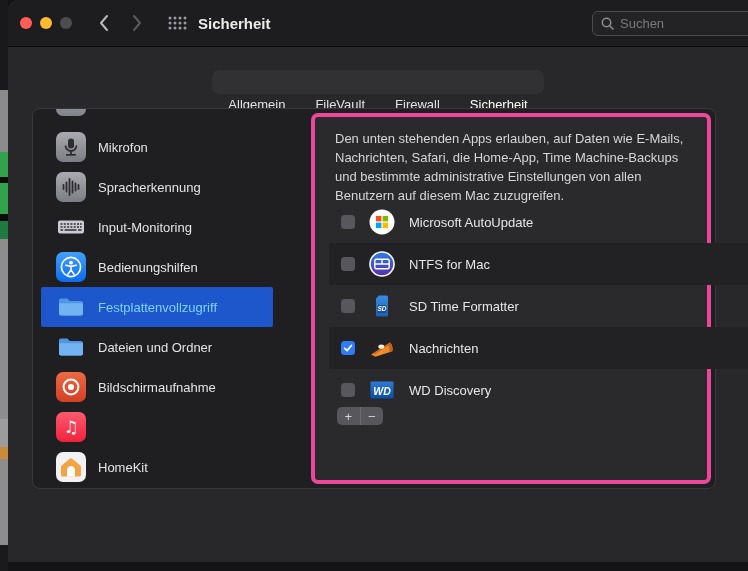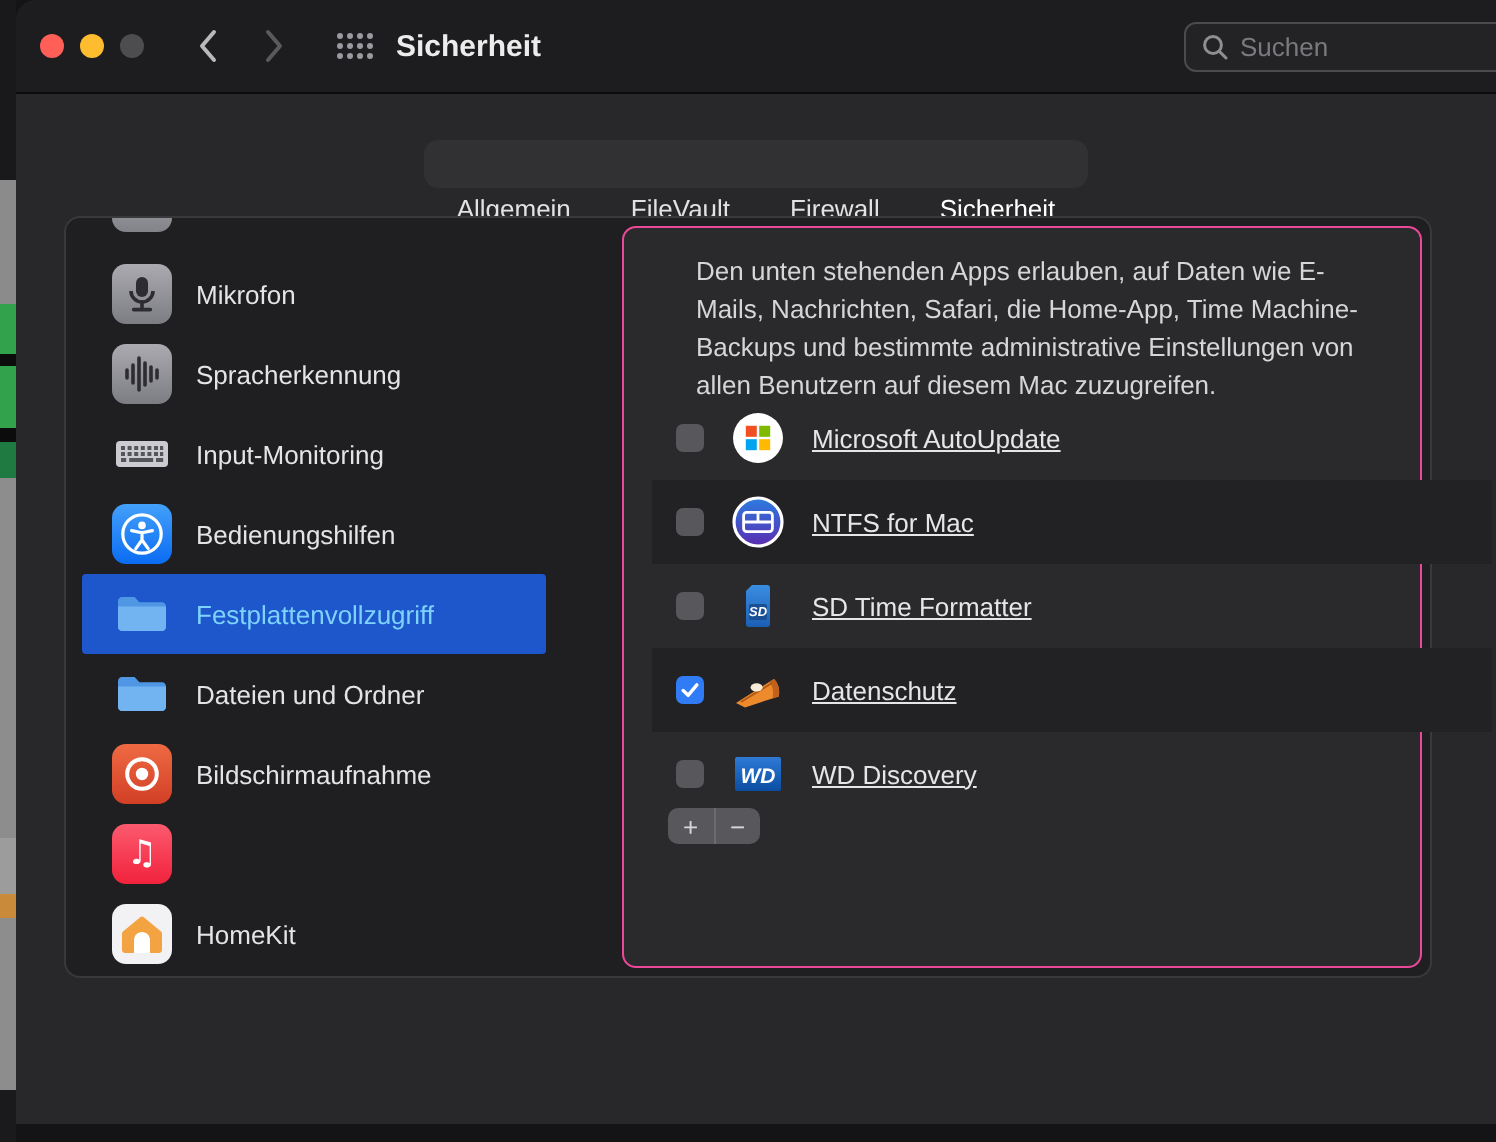--- a/index.html
+++ b/index.html
@@ -62,34 +62,34 @@
   .tile svg{width:30px;height:30px;display:block;}
   .tile-microphone,.tile-speech-recognition{border-radius:7px;background:linear-gradient(#aaaab0,#7c7c83);}
   .tile-accessibility{border-radius:7px;background:linear-gradient(#43a0fa,#0b6cf2);}
   .tile-screen-recording{border-radius:7px;background:linear-gradient(#ee6a43,#d23f26);}
   .tile-media-apple-music{border-radius:7px;background:linear-gradient(#fc5a6e,#f1223c);}
   .tile-homekit{border-radius:7px;background:#f2f2f4;}
   .glyph-note{color:#fff;font-size:17px;line-height:30px;font-family:"DejaVu Sans",sans-serif;}
 
   
   .right-panel{position:absolute;right:4px;top:4px;bottom:4px;width:400px;background:var(--panel-bg);
-               border:1px solid #ec4899;border-radius:7px;padding-left:16px;}
+               border:4px solid #ec4899;border-radius:7px;}
   .panel-desc{padding:13px 20px 0 20px;font-size:13px;line-height:1.45;color:#d6d6d8;}
   .app-list{position:absolute;left:14px;top:90px;width:420px;height:200px;overflow:hidden;}
   .app-list-inner{position:absolute;top:-6px;left:0;width:100%;}
   .app-row{height:42px;display:flex;align-items:center;gap:14px;padding:0 10px 0 12px;}
   .app-row:nth-child(even){background:var(--row-alt-bg);}
   .checkbox{width:14px;height:14px;flex:0 0 14px;border-radius:3.5px;background:#57575c;
             display:flex;align-items:center;justify-content:center;}
   .checkbox svg{display:none;width:12px;height:12px;}
   .checkbox.checked{background:var(--checkbox-blue);}
   .checkbox.checked svg{display:block;}
   .app-icon{width:26px;height:26px;flex:0 0 26px;}
   .app-icon svg{width:26px;height:26px;display:block;}
-  .app-name{font-size:13px;color:#e6e6e8;text-decoration:underline;}
+  .app-name{font-size:13px;color:#e6e6e8;}
   .plusminus{position:absolute;left:22px;top:290px;display:flex;background:#58585c;border-radius:5px;
              height:18px;width:46px;overflow:hidden;}
   .pm-btn{flex:1;display:flex;align-items:center;justify-content:center;font-size:13px;color:#d6d6d8;
           line-height:1;}
   .pm-btn:first-child{border-right:1px solid #6c6c70;}
 
   
   .footer{position:absolute;left:0;bottom:0;width:100%;height:73px;}
 </style>
 </head>
@@ -341,21 +341,21 @@
                 </svg>
     </span>
     <span class="app-icon tile-applepibaker">
                 <svg viewBox="0 0 26 26">
                   <path d="M2 19.5 L21 7.5 C23.2 9.6 24 13 23.4 16.2 L6.5 21.7 Z" fill="#ec8a2c"></path>
                   <path d="M21 7.5 C23.2 9.6 24 13 23.4 16.2 L20.3 17.2 C20.9 13.6 20.4 10.7 18.6 9 Z" fill="#c2611d"></path>
                   <path d="M4.5 19 L20 9.5" stroke="#b35716" stroke-width="1" fill="none"></path>
                   <ellipse cx="12.3" cy="11.7" rx="3" ry="2.1" fill="#f8ecd9"></ellipse>
                 </svg>
               </span>
-    <span class="app-name">Datenschutz</span>
+    <span class="app-name">Nachrichten</span>
   </div>
             <div class="app-row">
     <span class="checkbox">
       
     </span>
     <span class="app-icon tile-wd-discovery">
                 <svg viewBox="0 0 26 26">
                   <defs>
                     <linearGradient id="wdg" x1="0" y1="0" x2="0" y2="1">
                       <stop offset="0" stop-color="#2e7ad6"></stop>

